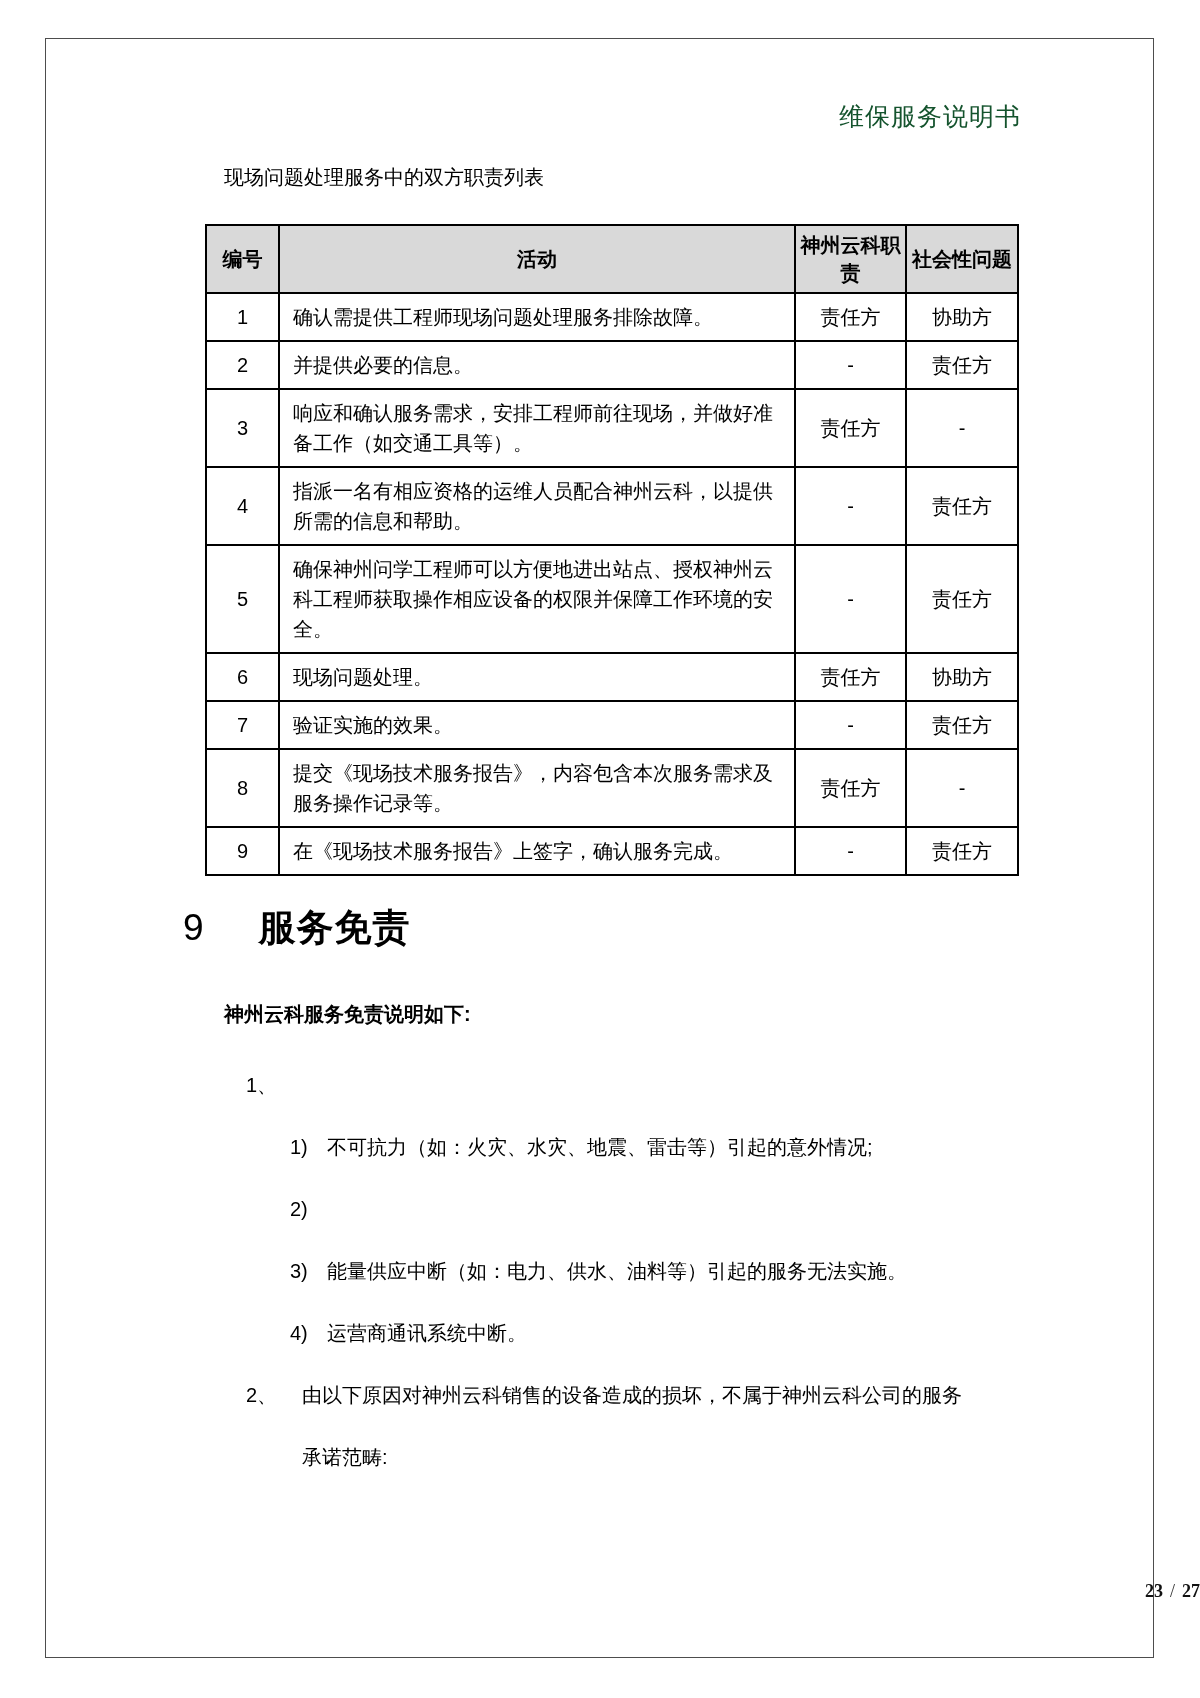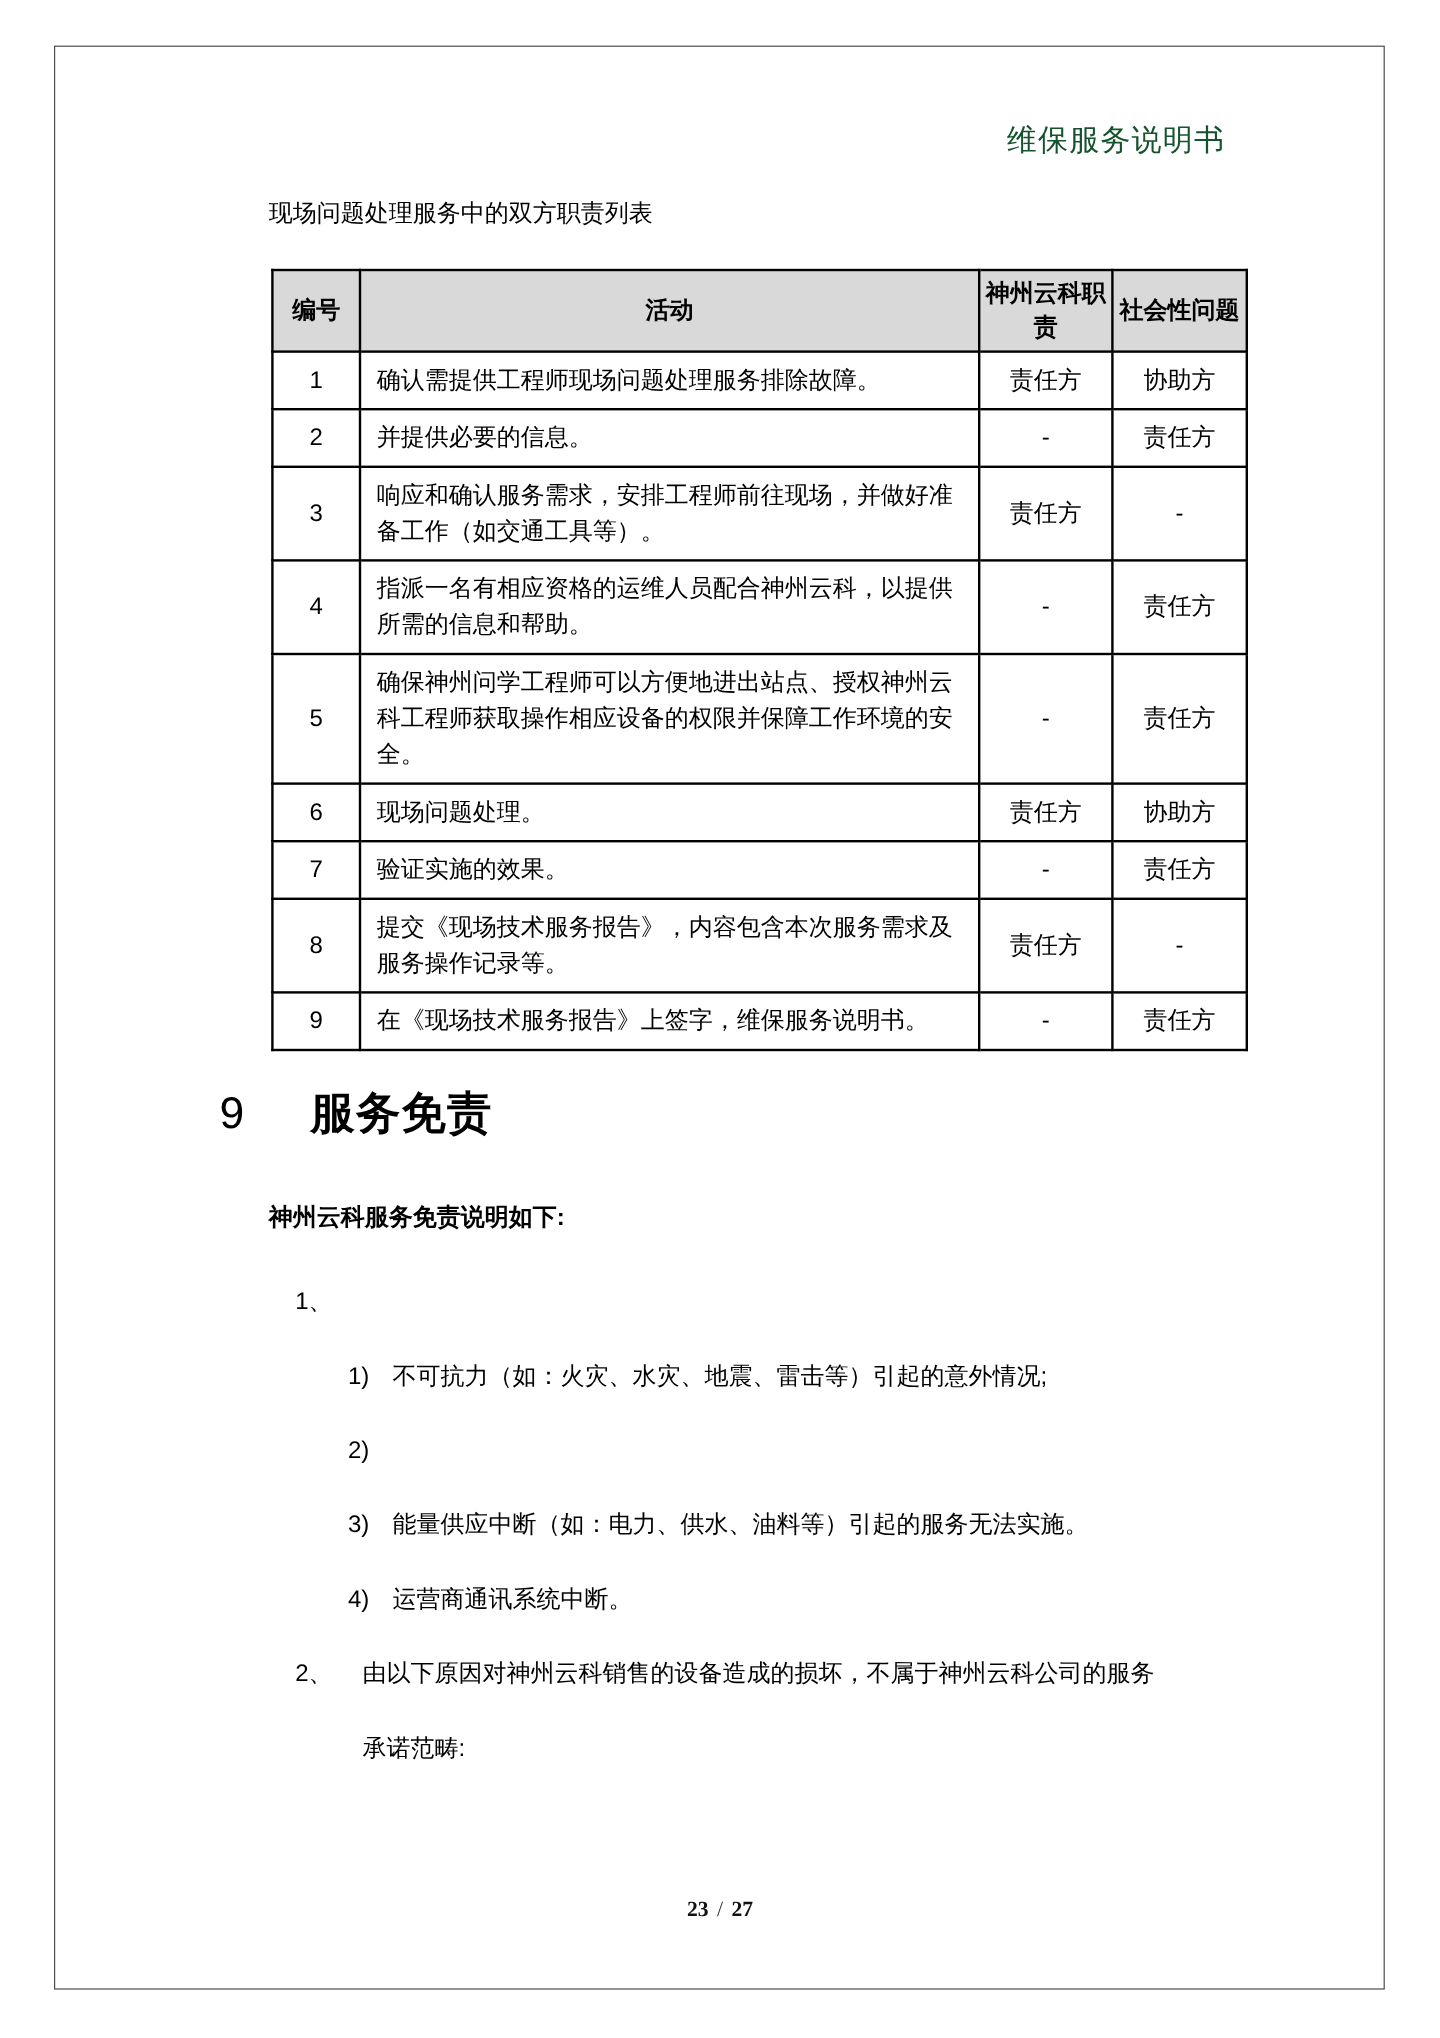--- a/index.html
+++ b/index.html
@@ -15,21 +15,21 @@
   }
   .doc-header {
     position:absolute; right:179px; top:100px;
     font-family:"Liberation Serif", serif; font-size:25px; color:#14532d;
     letter-spacing:1px;
   }
   .intro { position:absolute; left:224px; top:164px; font-size:20px; }
 
   table.resp-table {
     position:absolute; left:205px; top:224px; width:812px;
-    border-collapse:collapse; table-layout:fixed;margin-left:21px;
+    border-collapse:collapse; table-layout:fixed;
   }
   .resp-table th, .resp-table td { border:2px solid #000; vertical-align:middle; }
   .resp-table th {
     background:#d9d9d9; font-size:20px; font-weight:bold;
     line-height:28px; padding:5px 2px; text-align:center;
   }
   .resp-table td { font-size:20px; line-height:30px; padding:8px 13px; }
   .resp-table td.center { text-align:center; padding:8px 2px; }
 
   .section-heading {
@@ -48,21 +48,21 @@
   .li { display:flex; font-size:20px; line-height:62px; }
   .li .marker { flex:none; }
   .li .txt { word-break:break-all; }
   .li.level1 .marker { width:56px; }
   .li.level1 .txt { width:670px; }
   .li.level2 { margin-left:44px; }
   .li.level2 .marker { width:37px; }
   .li.level2 .txt { width:608px; }
 
   .page-footer {
-    position:absolute; left:0; top:1581px; width:1200px; text-align:center;
+    position:absolute; left:0; top:1581px; width:1200px; text-align:right;
     font-family:"Liberation Serif", serif; font-size:18px; color:#111;
   }
   .page-footer .num { font-weight:bold; }
   .page-footer .sep { margin:0 7px; font-weight:400; color:#333; }
 </style>
 </head>
 <body>
 
 <div class="page-frame"></div>
 
@@ -129,21 +129,21 @@
         <td class="center">责任方</td>
       </tr>
       <tr>
         <td class="center">8</td>
         <td>提交《现场技术服务报告》，内容包含本次服务需求及服务操作记录等。</td>
         <td class="center">责任方</td>
         <td class="center">-</td>
       </tr>
       <tr>
         <td class="center">9</td>
-        <td>在《现场技术服务报告》上签字，维保服务说明书。</td>
+        <td>在《现场技术服务报告》上签字，确认服务完成。</td>
         <td class="center">-</td>
         <td class="center">责任方</td>
       </tr>
     </tbody>
 </table>
 
 <div class="section-heading">
   <span class="num">9</span>
   <span class="ttl">服务免责</span>
 </div>

